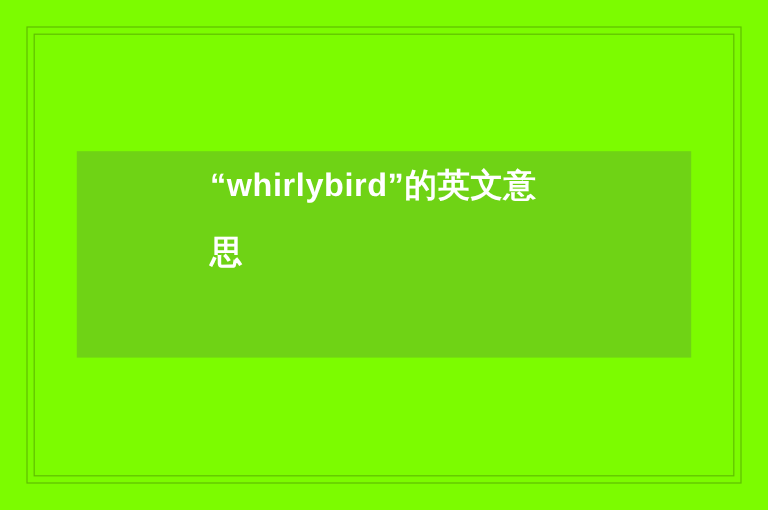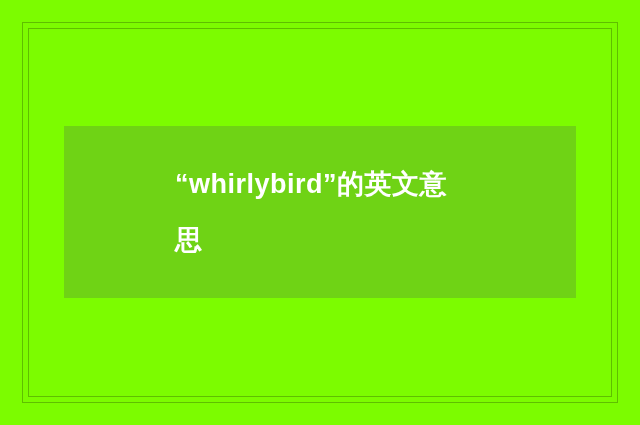--- a/index.html
+++ b/index.html
@@ -40,21 +40,21 @@
     box-sizing: border-box;
   }
   .text-panel {
     position: absolute;
     left: 64px;
     top: 126px;
     width: 512px;
     height: 172px;
     background: #6fd315;
     display: flex;
-    align-items: center;
+    align-items: flex-start;
     justify-content: center;
     box-sizing: border-box;
   }
   .caption {
     width: 290px;
     margin: 0;
     color: #ffffff;
     font-family: "Liberation Sans", sans-serif;
     font-weight: bold;
     font-size: 27px;

